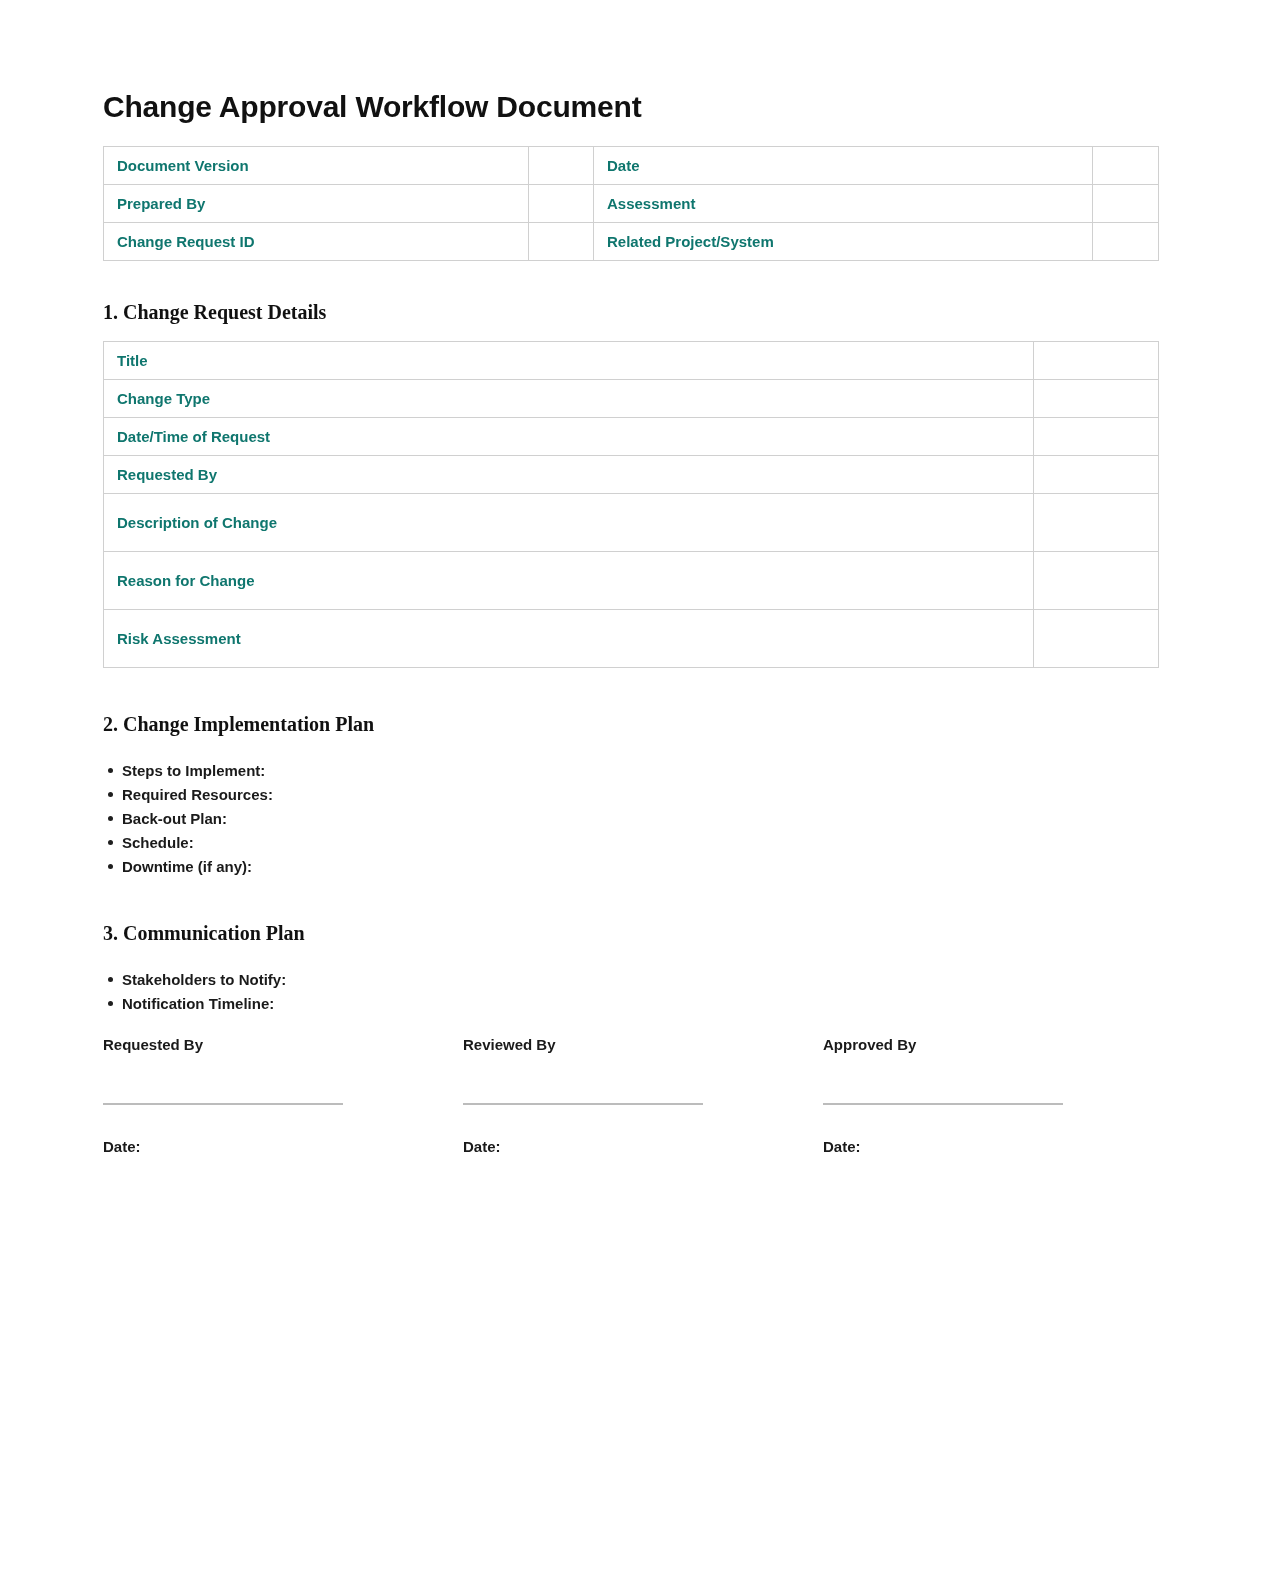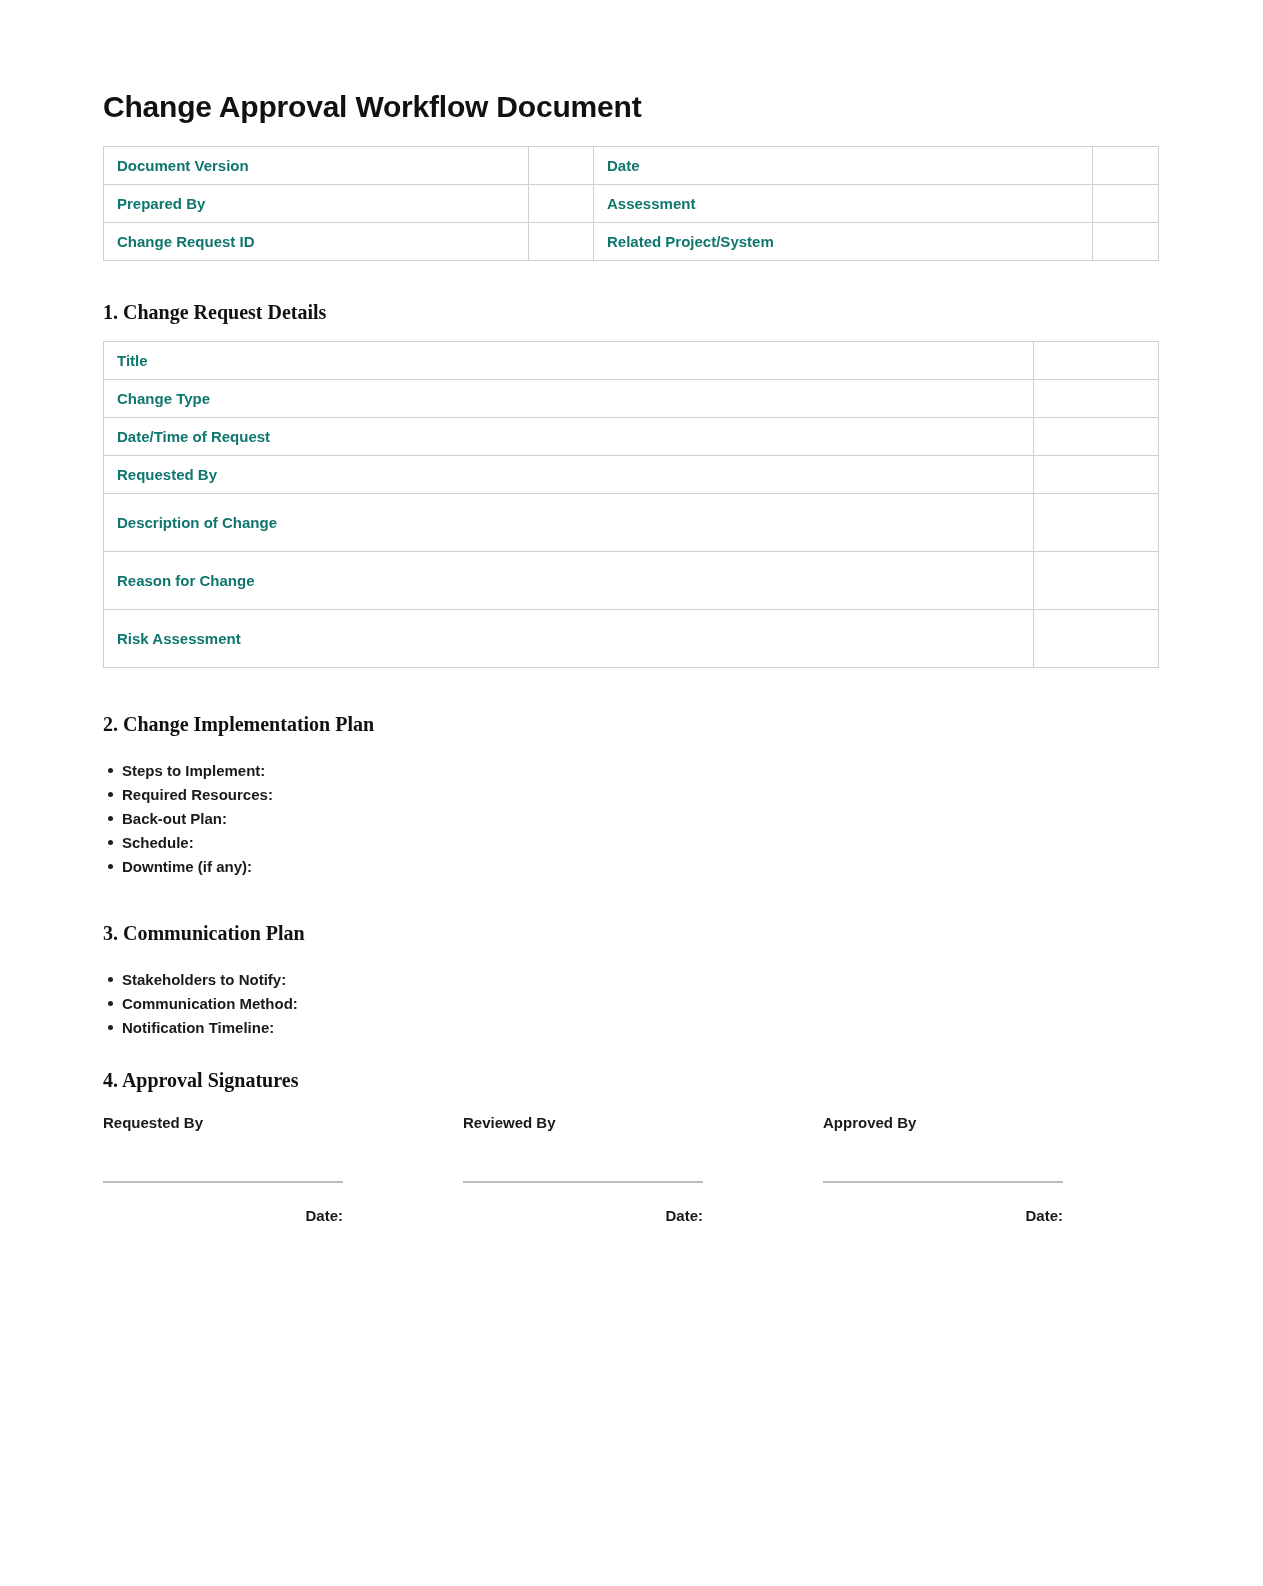--- a/index.html
+++ b/index.html
@@ -53,21 +53,21 @@
   .dot {
     width: 5px; height: 5px; border-radius: 50%;
     background: #1f1f1f; margin: 1px 9px 0 5px; flex: none;
   }
 
   .sig-row { display: flex; margin-top: 20px; }
   .sig-col { width: 240px; margin-right: 120px; }
   .sig-col:last-child { margin-right: 0; }
   .sig-label { font-size: 15px; font-weight: 700; line-height: 20px; }
   .sig-line { height: 0; border-bottom: 2px solid #bcbcbc; margin-top: 48px; }
-  .sig-date { font-size: 15px; font-weight: 700; line-height: 20px; margin-top: 23px; text-align: right; }
+  .sig-date { font-size: 15px; font-weight: 700; line-height: 20px; margin-top: 32px; }
 </style>
 </head>
 <body>
 
 <div class="clip">
   <div class="content">
 
     <h1>Change Approval Workflow Document</h1>
 
     <table class="meta-table">
@@ -163,29 +163,24 @@
     </ul>
 
     <h2 class="h-s3">3. Communication Plan</h2>
     <ul class="bullets">
       <li>
         <span class="dot"></span>
         <span>Stakeholders to Notify:</span>
       </li>
       <li>
         <span class="dot"></span>
-        <span>Communication Method:</span>
-      </li>
-      <li>
-        <span class="dot"></span>
         <span>Notification Timeline:</span>
       </li>
     </ul>
 
-    <h2 class="h-s4">4. Approval Signatures</h2>
 
     <div class="sig-row">
       <div class="sig-col">
         <div class="sig-label">Requested By</div>
         <div class="sig-line"></div>
         <div class="sig-date">Date:</div>
       </div>
       <div class="sig-col">
         <div class="sig-label">Reviewed By</div>
         <div class="sig-line"></div>

